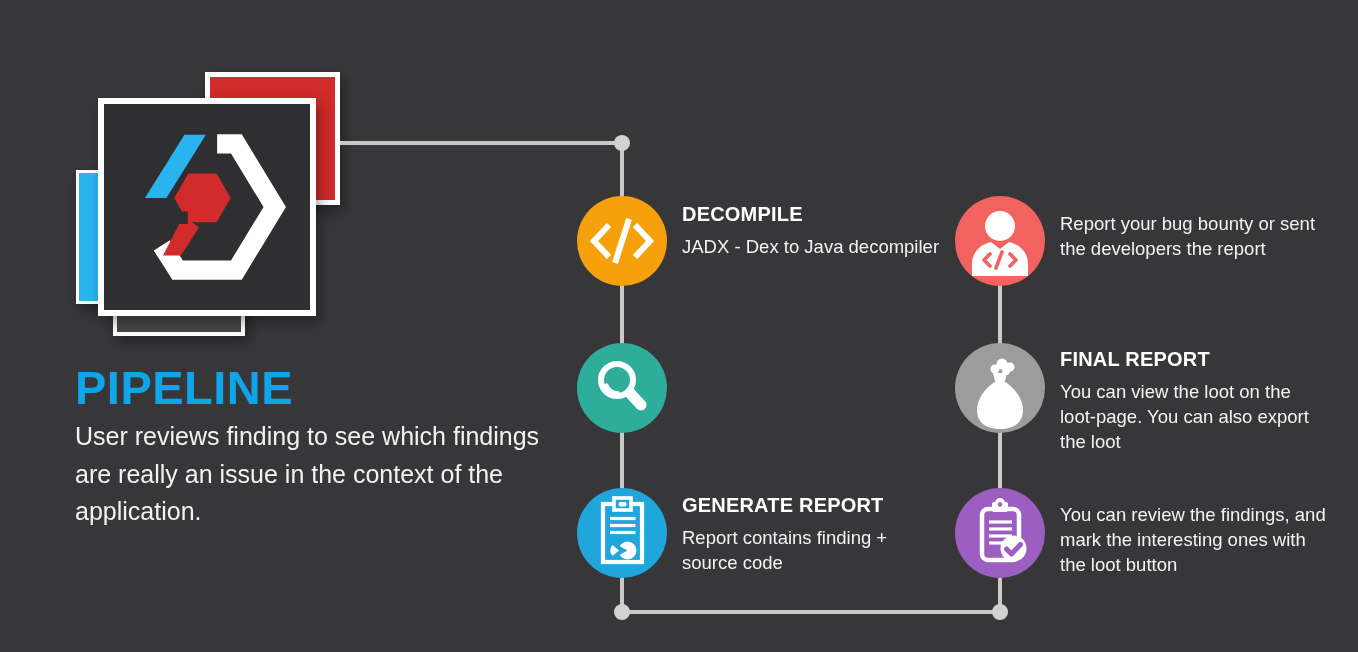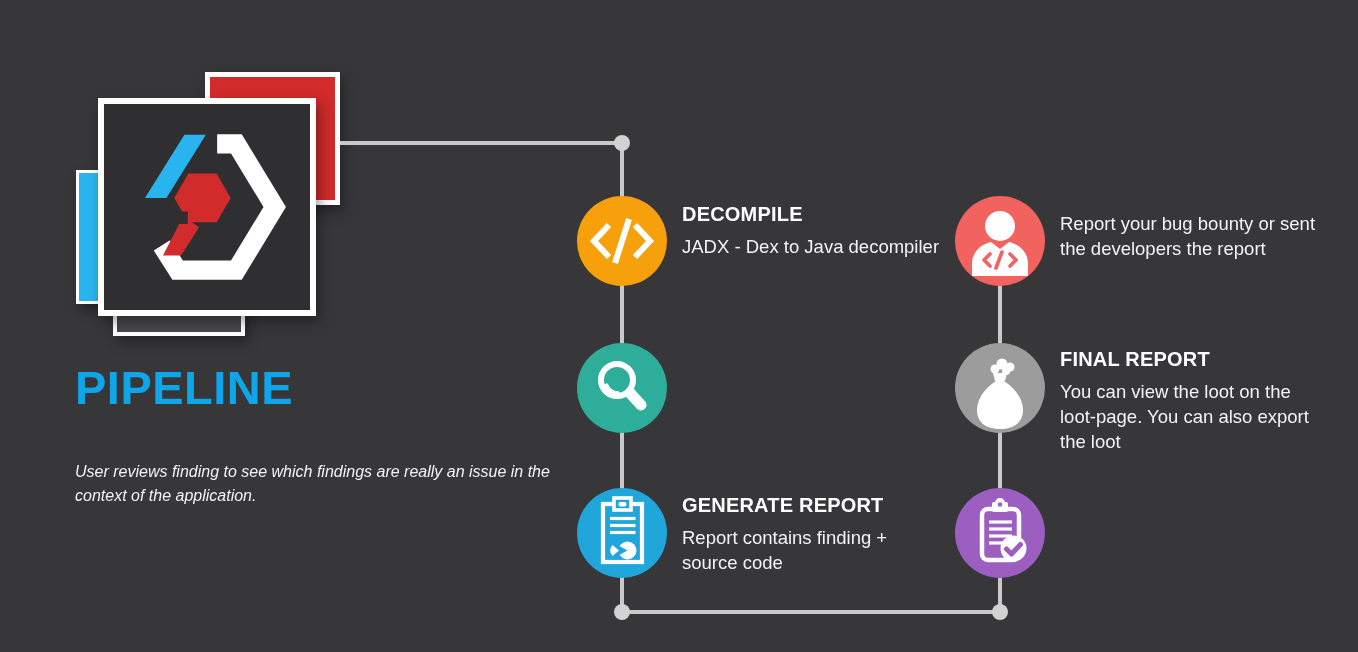--- a/index.html
+++ b/index.html
@@ -11,21 +11,21 @@
   }
   
   .sq{position:absolute;box-sizing:border-box;box-shadow:4px 6px 12px rgba(0,0,0,.35);}
   .cyan-bar{left:76px;top:170px;width:28px;height:134px;background:#2ab4ef;border:3px solid #fff;}
   .red-square{left:205px;top:72px;width:135px;height:133px;background:#d12b2b;border:5px solid #fff;}
   .bottom-tab{left:113px;top:306px;width:132px;height:30px;background:#47474a;border:4px solid #fff;}
   .main-square{left:98px;top:98px;width:218px;height:218px;background:#2f2f31;border:6px solid #fff;
     display:flex;align-items:center;justify-content:center;}
   
   .page-title{position:absolute;left:75px;top:360px;color:#0ea5e9;font-size:47px;font-weight:700;letter-spacing:.5px;}
-  .page-desc{position:absolute;left:75px;top:460px;width:475px;color:#f2f2f2;font-size:16px;line-height:1.5;font-style:italic;}
+  .page-desc{position:absolute;left:75px;top:418px;width:475px;color:#f2f2f2;font-size:25px;line-height:1.5;}
   
   .line{position:absolute;background:#c9c9c9;z-index:1;}
   .h1{left:340px;top:141px;width:284px;height:4px;}
   .v1{left:620px;top:141px;width:4px;height:473px;}
   .h2{left:620px;top:610px;width:382px;height:4px;}
   .v2{left:998px;top:241px;width:4px;height:373px;}
   .dot{position:absolute;width:16px;height:16px;border-radius:50%;background:#d2d2d2;z-index:2;}
   .dot-top{left:614px;top:135px;}
   .dot-bl{left:614px;top:604px;}
   .dot-br{left:992px;top:604px;}
@@ -148,15 +148,16 @@
       <circle cx="45" cy="16.5" r="2.2" fill="currentColor"></circle>
       <line x1="34" y1="34" x2="57" y2="34" stroke="#fff" stroke-width="3.2"></line>
       <line x1="34" y1="41" x2="57" y2="41" stroke="#fff" stroke-width="3.2"></line>
       <line x1="34" y1="48" x2="57" y2="48" stroke="#fff" stroke-width="3.2"></line>
       <line x1="34" y1="55" x2="50" y2="55" stroke="#fff" stroke-width="3.2"></line>
       <circle cx="58.5" cy="60.5" r="13" fill="#fff"></circle>
       <polyline points="51.5,61 56.5,66 65.5,56.5" fill="none" stroke="currentColor" stroke-width="5" stroke-linecap="round" stroke-linejoin="round"></polyline>
     </svg>
   </div>
   <div class="step-text t-col2 t-r3">
+    <div class="step-desc">You can review the findings, and mark the interesting ones with the loot button</div>
   </div>
 
 </div>
 
 </body></html>

